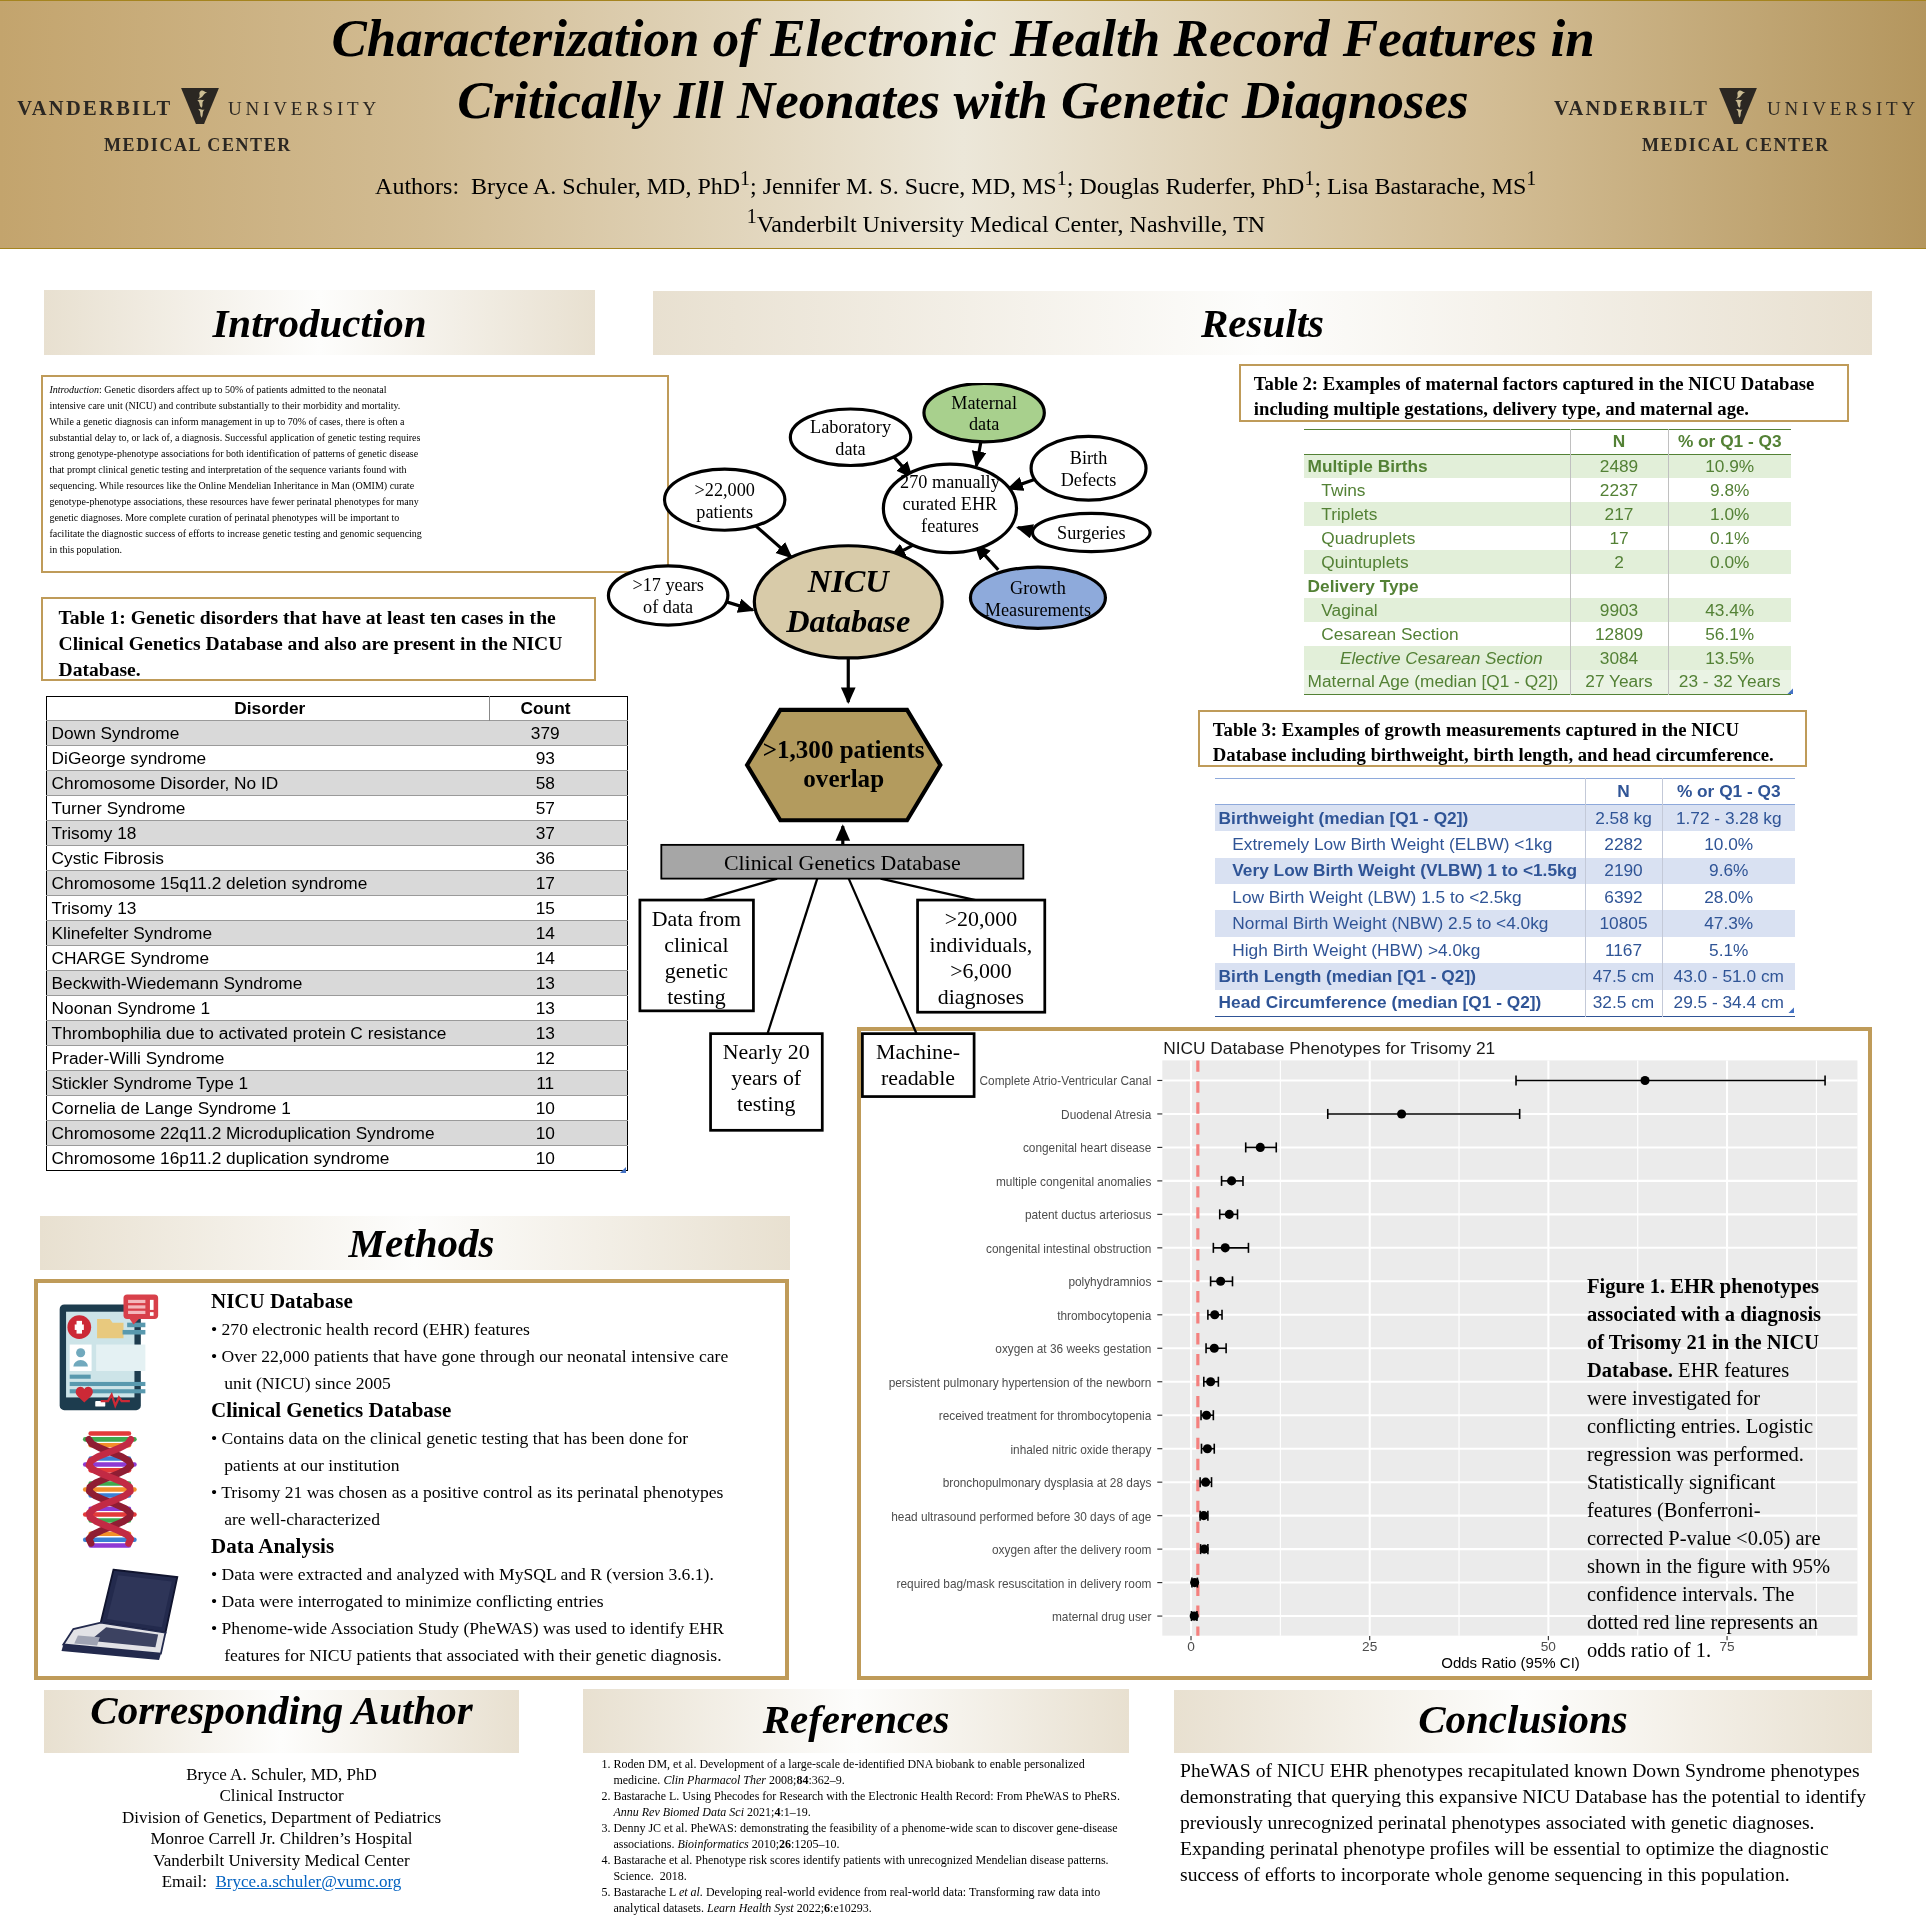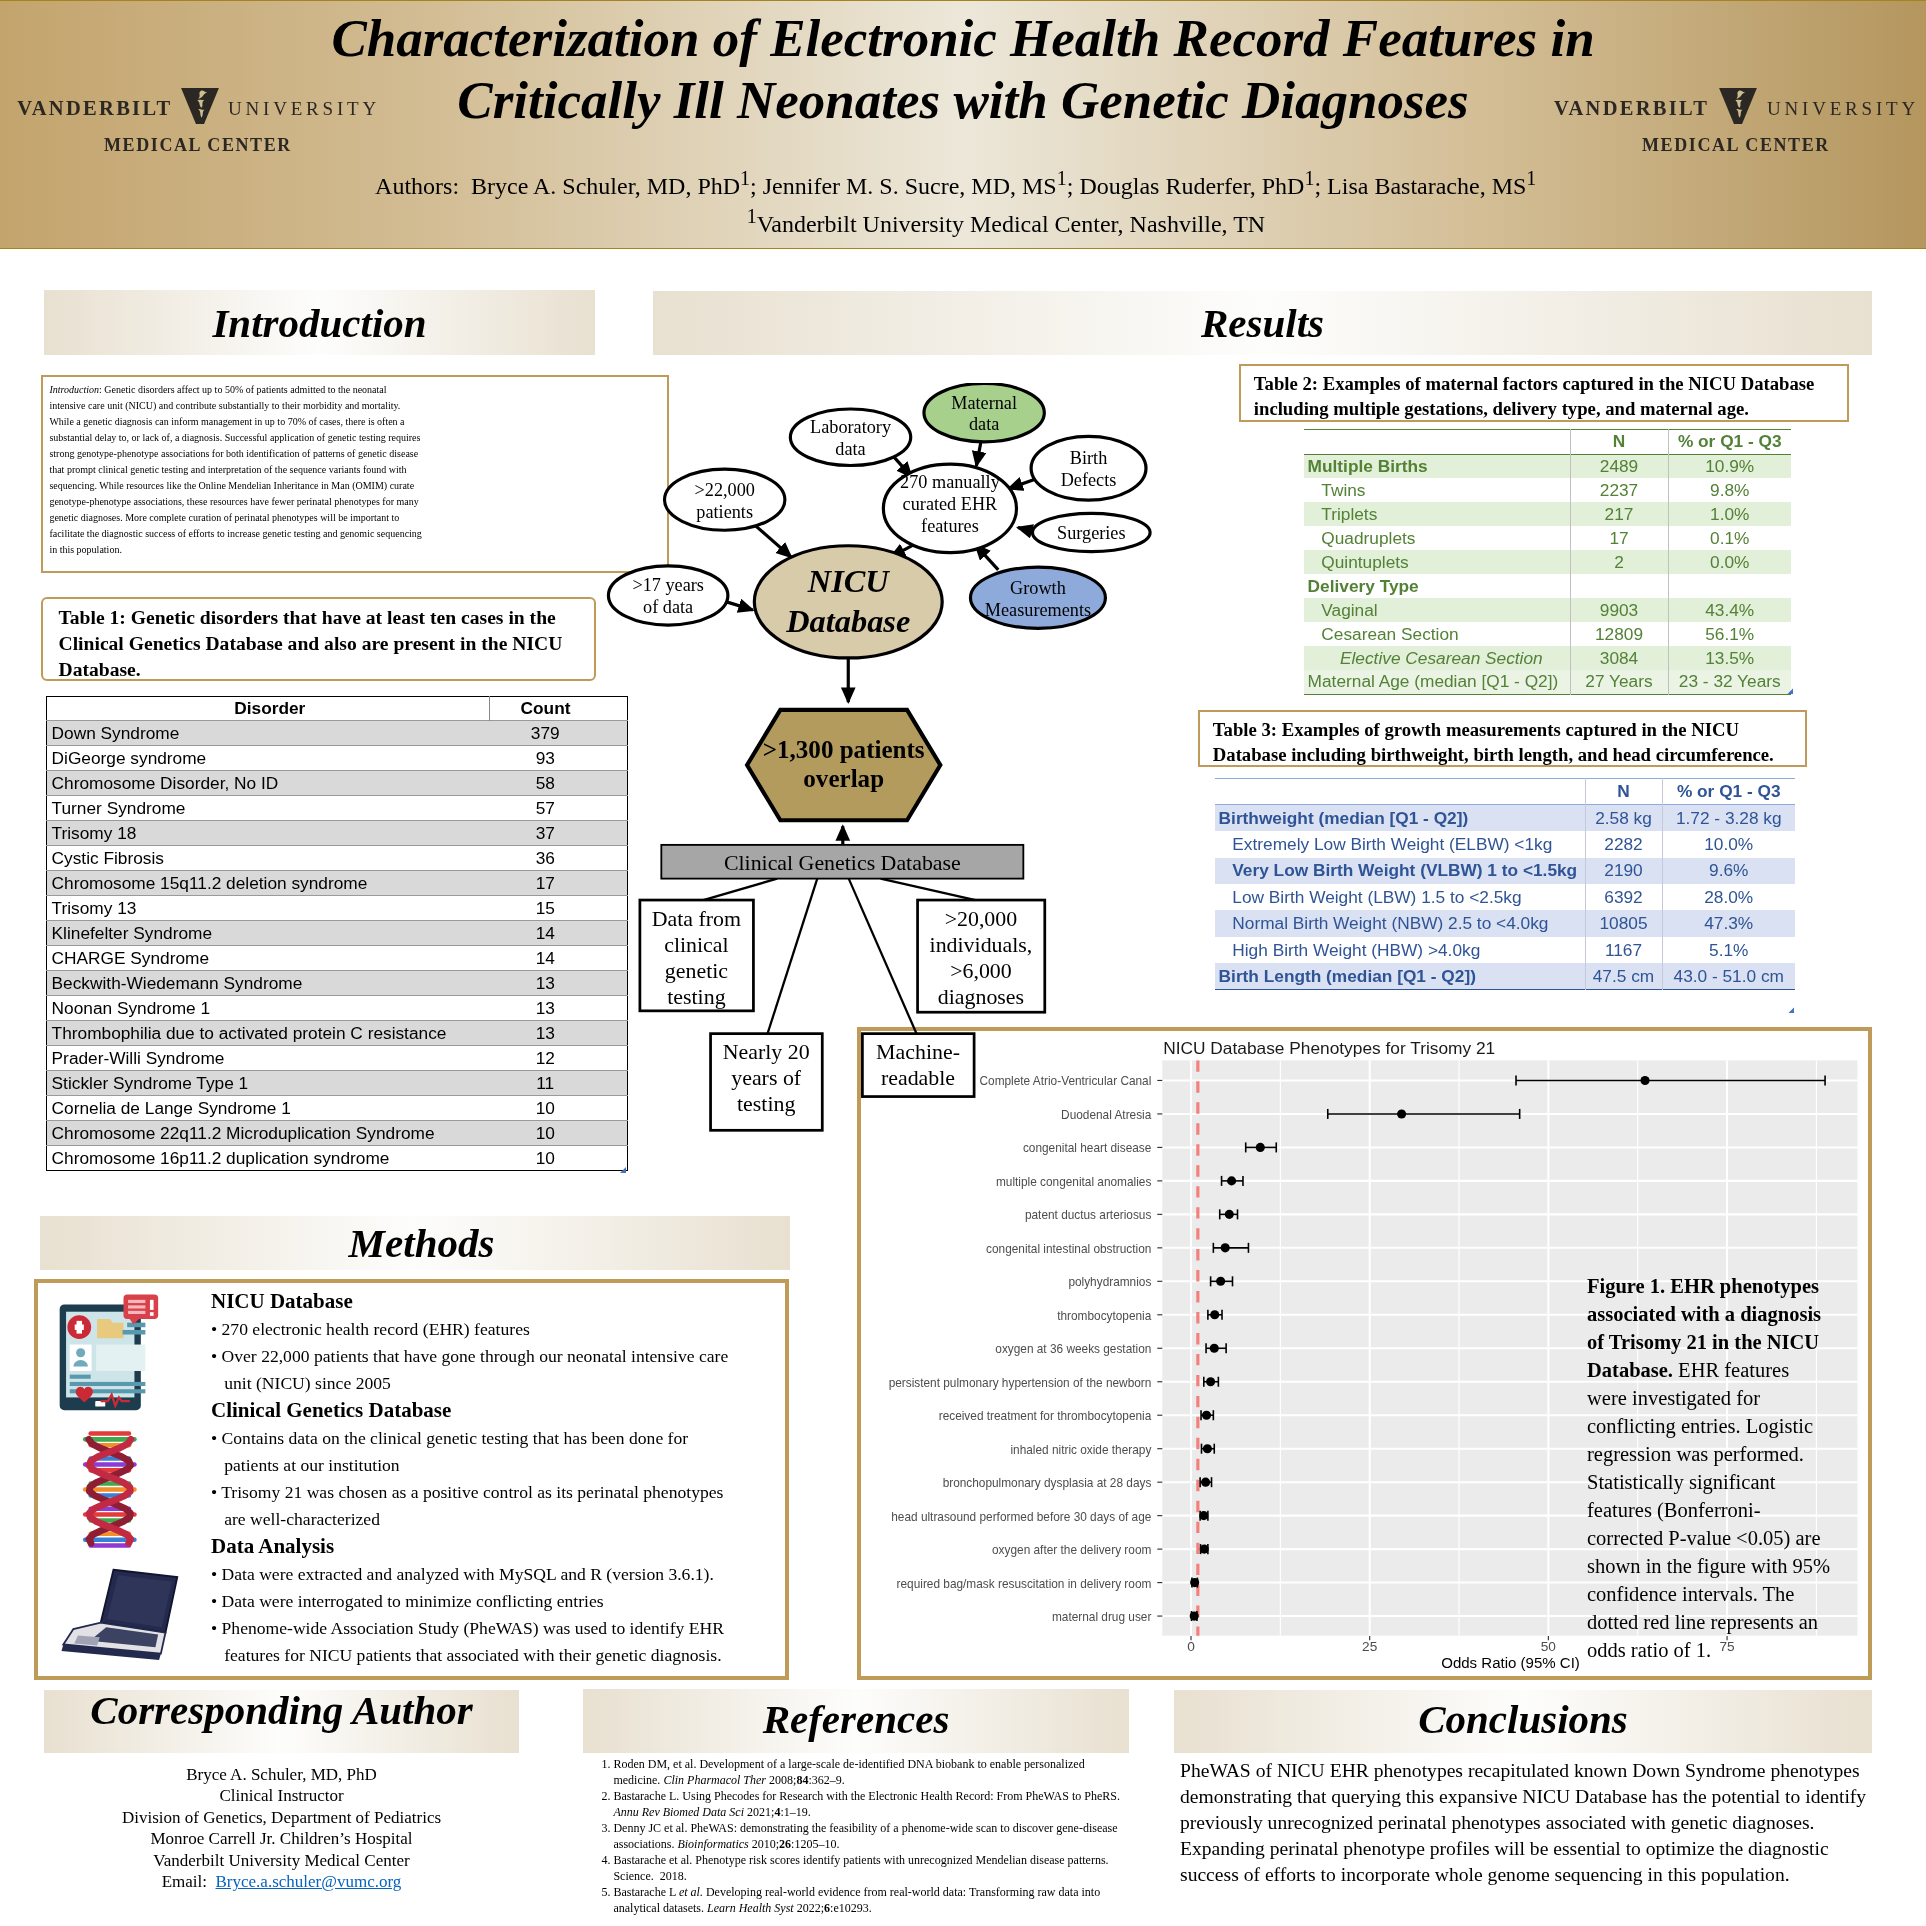--- a/index.html
+++ b/index.html
@@ -92,21 +92,21 @@
 substantial delay to, or lack of, a diagnosis. Successful application of genetic testing requires<br>
 strong genotype-phenotype associations for both identification of patterns of genetic disease<br>
 that prompt clinical genetic testing and interpretation of the sequence variants found with<br>
 sequencing. While resources like the Online Mendelian Inheritance in Man (OMIM) curate<br>
 genotype-phenotype associations, these resources have fewer perinatal phenotypes for many<br>
 genetic diagnoses. More complete curation of perinatal phenotypes will be important to<br>
 facilitate the diagnostic success of efforts to increase genetic testing and genomic sequencing<br>
 in this population.
 </div>
 
-<div class="tanbox" style="left:41px;top:597px;width:555px;height:84px;padding:5.5px 0 0 15.5px;font-weight:bold;font-size:19.6px;line-height:26px;white-space:nowrap;border-radius:6px;">
+<div class="tanbox" style="left:41px;top:597px;width:555px;height:84px;padding:5.5px 0 0 15.5px;font-weight:bold;font-size:19.6px;line-height:26px;white-space:nowrap;">
 Table 1: Genetic disorders that have at least ten cases in the<br>
 Clinical Genetics Database and also are present in the NICU<br>
 Database.</div>
 
 <table id="t1" class="sans abs" style="left:46px;top:696px;width:581px;font-size:17.3px;table-layout:fixed;border:0.9px solid #000;">
 <colgroup>
       <col style="width:443px">
       <col style="width:138px">
     </colgroup>
 <tbody>
@@ -384,20 +384,25 @@
       </tr>
 <tr>
         <td style="padding-left:17.3px;">High Birth Weight (HBW) &gt;4.0kg</td>
         <td>1167</td>
         <td>5.1%</td>
       </tr>
 <tr class="b">
         <td style="font-weight:bold;padding-left:3.6px;">Birth Length (median [Q1 - Q2])</td>
         <td>47.5 cm</td>
         <td>43.0 - 51.0 cm</td>
+      </tr>
+<tr>
+        <td style="font-weight:bold;padding-left:3.6px;">Head Circumference (median [Q1 - Q2])</td>
+        <td>32.5 cm</td>
+        <td>29.5 - 34.4 cm</td>
       </tr>
 </tbody>
   </table>
 <div class="abs" style="left:1788px;top:1007px;width:6.4px;height:6.4px;background:#4472c4;clip-path:polygon(100% 0,100% 100%,0 100%);"></div>
 
 <div class="tanbox" style="left:857px;top:1027px;width:1015px;height:653px;border-width:4.1px;"></div>
 <svg id="fig" class="abs" style="left:861px;top:1031px;" width="1006" height="645" viewBox="0 0 2207 1414" font-family="Liberation Sans,sans-serif">
   <text x="663" y="50" font-size="38" fill="#1a1a1a">NICU Database Phenotypes for Trisomy 21</text>
   <rect x="661" y="64" width="1525" height="1262" fill="#ebebeb"></rect>
   <g stroke="#ffffff" stroke-width="2.5">

